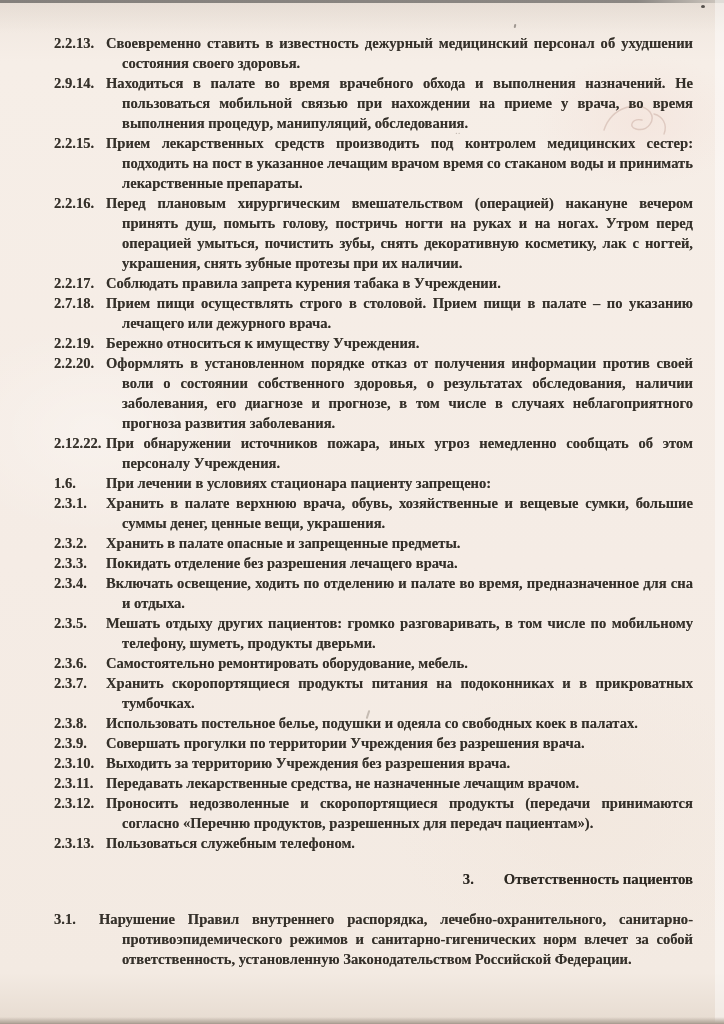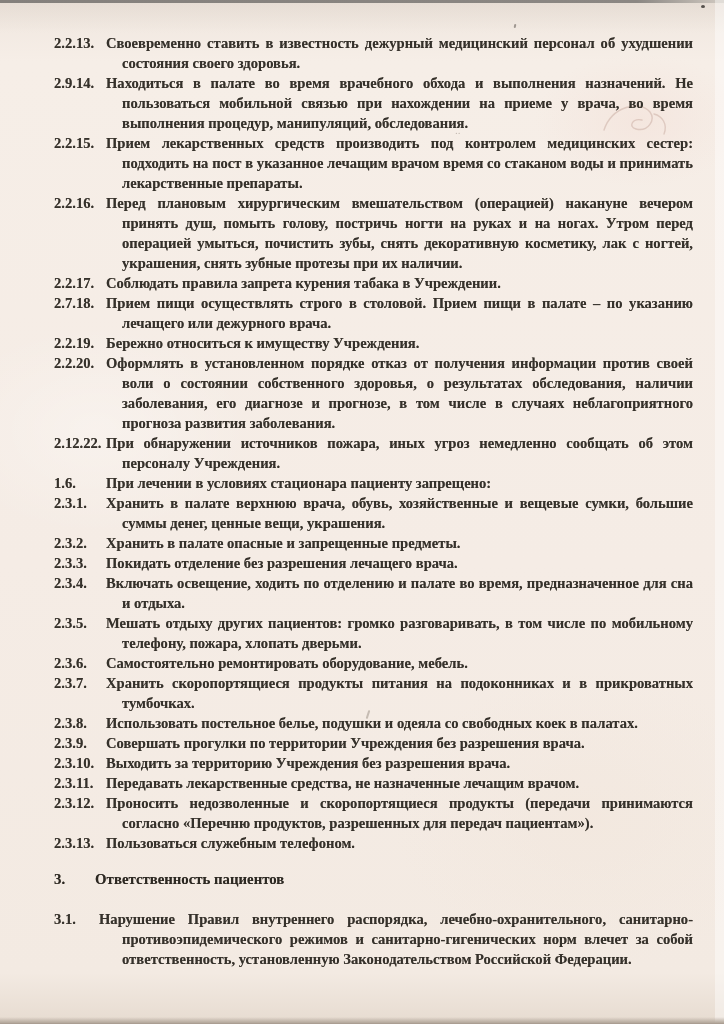--- a/index.html
+++ b/index.html
@@ -29,21 +29,21 @@
     text-indent: -68px;
     text-shadow: 0 0 0.5px rgba(62,52,42,0.55);
     font-weight: bold;
   }
   .num { display: inline-block; width: 52px; text-indent: 0; }
   .sec-heading {
     margin: 16px 0 20px 0;
     font-size: 14.8px;
     line-height: 20px;
     font-weight: bold;
-    text-align: left;
+    text-align: right;
     color: #2c2822;
     text-shadow: 0 0 0.5px rgba(50,42,34,0.6);
   }
   .sec-heading .sec-num { margin-right: 30px; }
   .item.resp { margin-left: 0; }
   .item.resp .num { width: 45px; }
 
   
   .top-edge {
     position: absolute; top: 0; left: 0; right: 0; height: 3px;
@@ -105,21 +105,21 @@
     <p class="item"><span class="num">2.2.17.</span><span>Соблюдать правила запрета курения табака в Учреждении.</span></p>
     <p class="item"><span class="num">2.7.18.</span><span>Прием пищи осуществлять строго в столовой. Прием пищи в палате – по указанию лечащего или дежурного врача.</span></p>
     <p class="item"><span class="num">2.2.19.</span><span>Бережно относиться к имуществу Учреждения.</span></p>
     <p class="item"><span class="num">2.2.20.</span><span>Оформлять в установленном порядке отказ от получения информации против своей воли о состоянии собственного здоровья, о результатах обследования, наличии заболевания, его диагнозе и прогнозе, в том числе в случаях неблагоприятного прогноза развития заболевания.</span></p>
     <p class="item"><span class="num">2.12.22.</span><span>При обнаружении источников пожара, иных угроз немедленно сообщать об этом персоналу Учреждения.</span></p>
     <p class="item"><span class="num">1.6.</span><span>При лечении в условиях стационара пациенту запрещено:</span></p>
     <p class="item"><span class="num">2.3.1.</span><span>Хранить в палате верхнюю врача, обувь, хозяйственные и вещевые сумки, большие суммы денег, ценные вещи, украшения.</span></p>
     <p class="item"><span class="num">2.3.2.</span><span>Хранить в палате опасные и запрещенные предметы.</span></p>
     <p class="item"><span class="num">2.3.3.</span><span>Покидать отделение без разрешения лечащего врача.</span></p>
     <p class="item"><span class="num">2.3.4.</span><span>Включать освещение, ходить по отделению и палате во время, предназначенное для сна и отдыха.</span></p>
-    <p class="item"><span class="num">2.3.5.</span><span>Мешать отдыху других пациентов: громко разговаривать, в том числе по мобильному телефону, пожара, хлопать дверьми.</span></p>
+    <p class="item"><span class="num">2.3.5.</span><span>Мешать отдыху других пациентов: громко разговаривать, в том числе по мобильному телефону, шуметь, продукты дверьми.</span></p>
     <p class="item"><span class="num">2.3.6.</span><span>Самостоятельно ремонтировать оборудование, мебель.</span></p>
     <p class="item"><span class="num">2.3.7.</span><span>Хранить скоропортящиеся продукты питания на подоконниках и в прикроватных тумбочках.</span></p>
     <p class="item"><span class="num">2.3.8.</span><span>Использовать постельное белье, подушки и одеяла со свободных коек в палатах.</span></p>
     <p class="item"><span class="num">2.3.9.</span><span>Совершать прогулки по территории Учреждения без разрешения врача.</span></p>
     <p class="item"><span class="num">2.3.10.</span><span>Выходить за территорию Учреждения без разрешения врача.</span></p>
     <p class="item"><span class="num">2.3.11.</span><span>Передавать лекарственные средства, не назначенные лечащим врачом.</span></p>
     <p class="item"><span class="num">2.3.12.</span><span>Проносить недозволенные и скоропортящиеся продукты (передачи принимаются согласно «Перечню продуктов, разрешенных для передач пациентам»).</span></p>
     <p class="item"><span class="num">2.3.13.</span><span>Пользоваться служебным телефоном.</span></p>
 
     <h3 class="sec-heading"><span class="sec-num">3.</span><span>Ответственность пациентов</span></h3>

